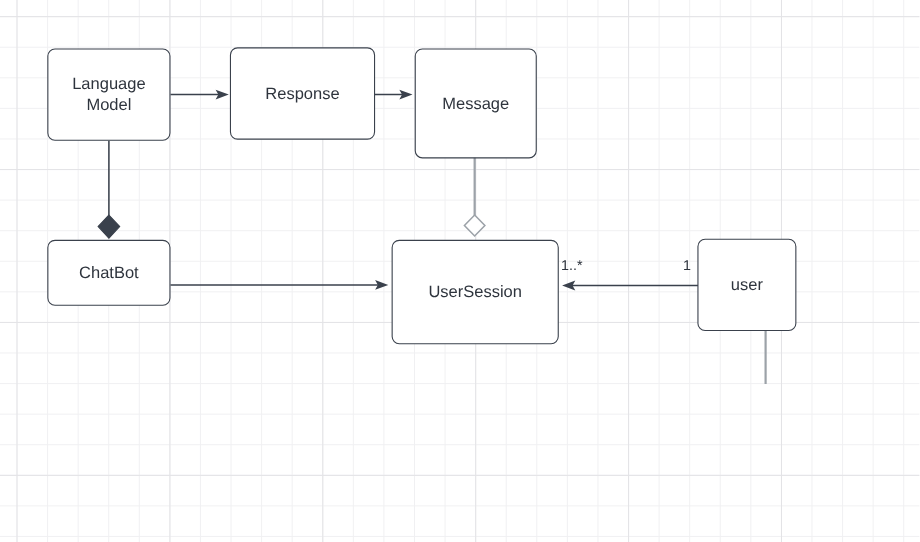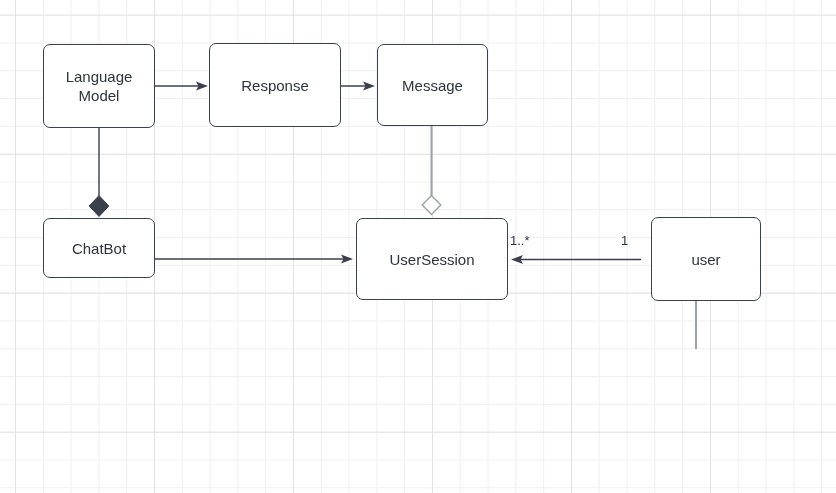--- a/index.html
+++ b/index.html
@@ -80,33 +80,33 @@
   </svg>
 
   <div class="node" style="left:43px;top:44px;width:112px;height:84px">
     <span>Language Model</span>
   </div>
 
   <div class="node" style="left:209px;top:43px;width:132px;height:84px">
     <span>Response</span>
   </div>
 
-  <div class="node" style="left:377px;top:44px;width:111px;height:82px">
+  <div class="node" style="left:377px;top:44px;width:111px;height:100px">
     <span>Message</span>
   </div>
 
   <div class="node" style="left:43px;top:218px;width:112px;height:60px">
     <span>ChatBot</span>
   </div>
 
-  <div class="node" style="left:356px;top:218px;width:152px;height:82px">
+  <div class="node" style="left:356px;top:218px;width:152px;height:95px">
     <span>UserSession</span>
   </div>
 
-  <div class="node" style="left:651px;top:217px;width:110px;height:84px">
+  <div class="node" style="left:634px;top:217px;width:90px;height:84px">
     <span>user</span>
   </div>
 
 
   <span class="edge-label" style="left:510px;top:233px">1..*</span>
   <span class="edge-label" style="left:621px;top:233px">1</span>
 
 </div>
 
 </body></html>

